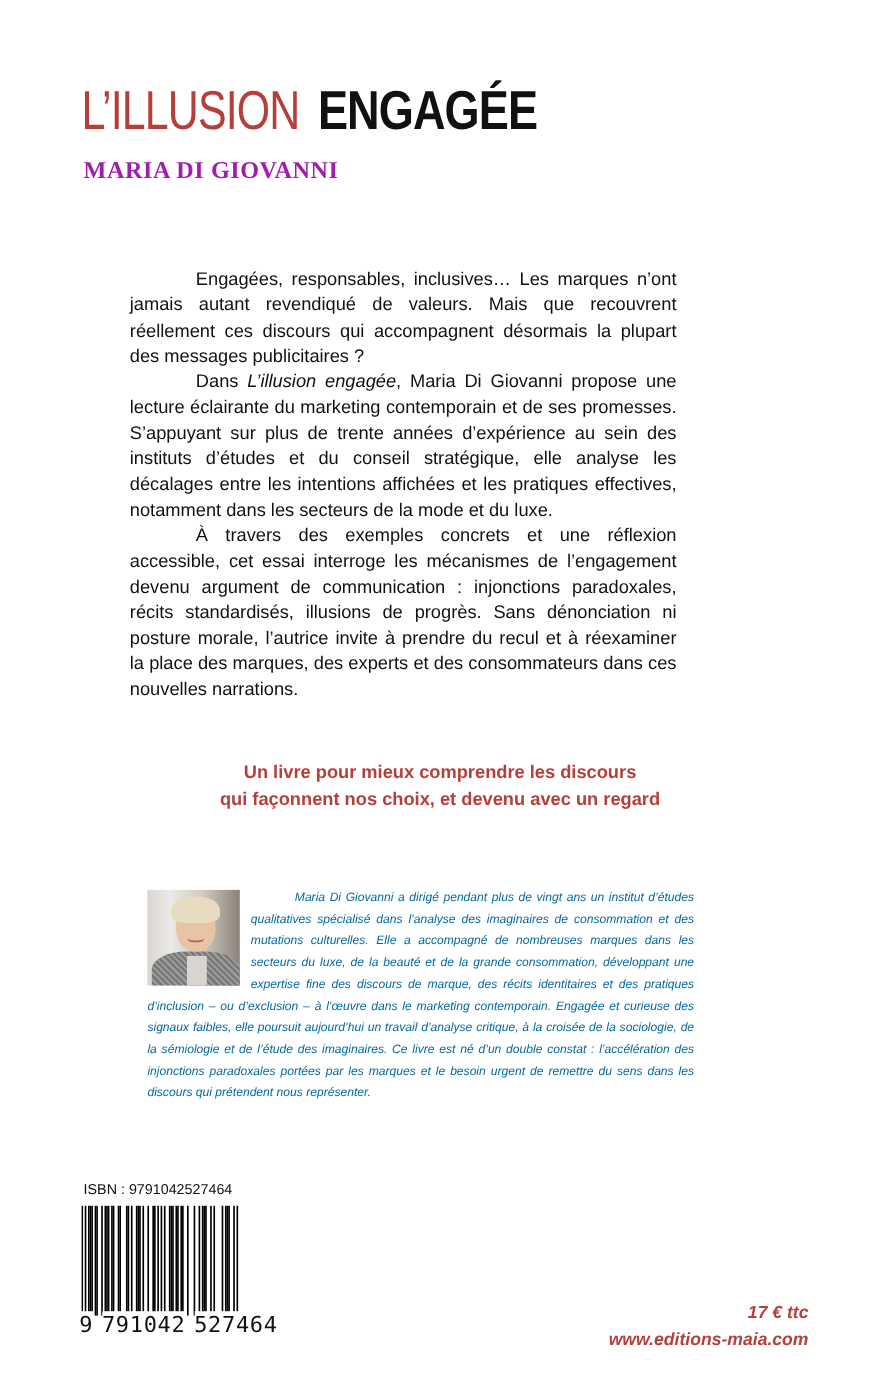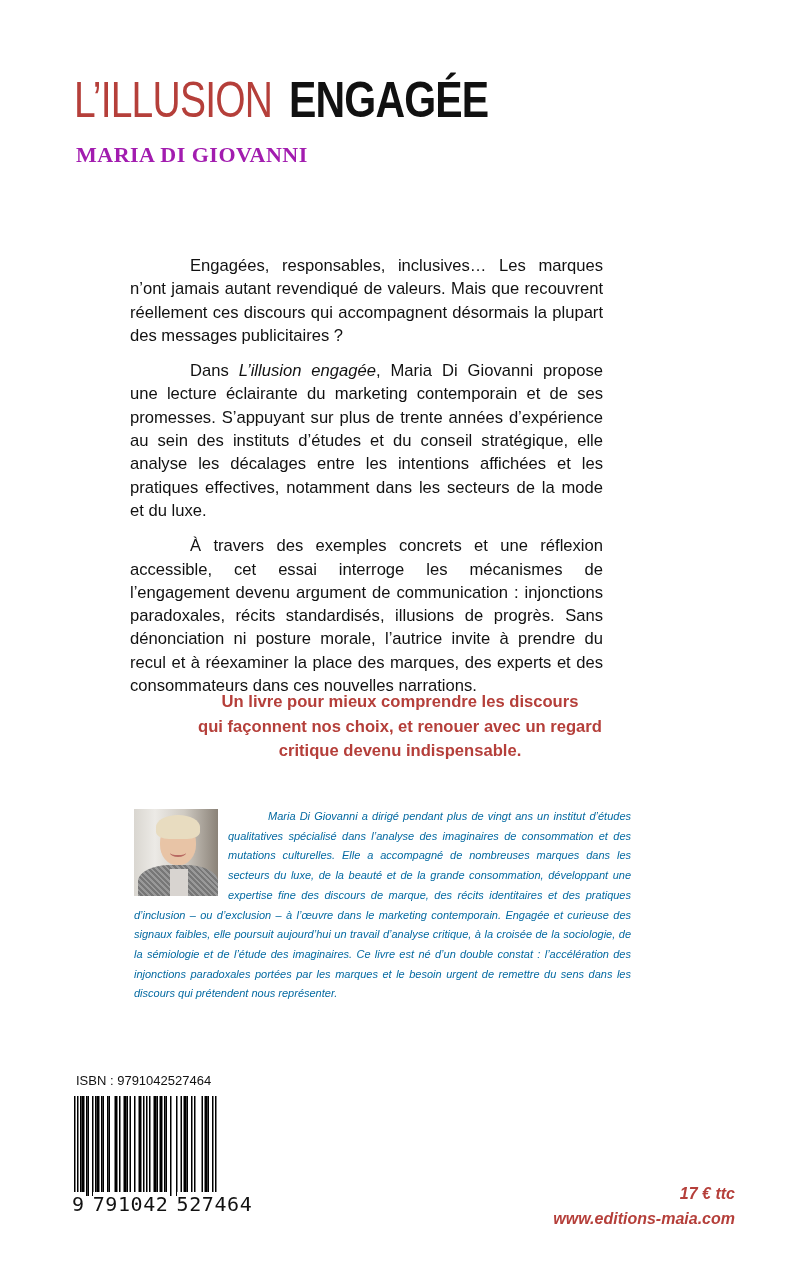--- a/index.html
+++ b/index.html
@@ -6,21 +6,21 @@
     body { width: 797px; height: 1270px; position: relative; overflow: hidden; }
     .cover { position: absolute; left: 0; top: 0; width: 797px; height: 1270px; background: #ffffff; }
 
     .title { position: absolute; left: 74px; top: 70px; margin: 0; font-family: "Liberation Sans", sans-serif; font-size: 50px; line-height: 60px; white-space: nowrap; letter-spacing: -1px; }
     .title-light { color: #b53f3a; font-weight: normal; transform: scaleX(0.78); display: inline-block; transform-origin: left center; }
     .title-bold { color: #111111; font-weight: bold; display: inline-block; transform: scaleX(0.82); transform-origin: left center; margin-left: -52px; }
 
     .author { position: absolute; left: 76px; top: 142px; margin: 0; font-family: "Liberation Serif", serif; font-size: 22px; color: #a21caf; letter-spacing: 0.5px; }
 
     .blurb { position: absolute; left: 118px; top: 242px; width: 497px; font-family: "Liberation Sans", sans-serif; font-size: 16.6px; line-height: 23.3px; color: #111111; }
-    .blurb p { margin: 12px; text-align: justify; text-indent: 60px; }
+    .blurb p { margin: 0; text-align: justify; text-indent: 60px; }
     .blurb em { font-style: italic; }
 
     .tagline { position: absolute; left: 150px; top: 690px; width: 500px; text-align: center; font-family: "Liberation Sans", sans-serif; font-weight: bold; font-size: 16.6px; line-height: 24.5px; color: #b53f3a; }
     .tagline span { display: block; }
 
     .bio { position: absolute; left: 134px; top: 807px; width: 497px; font-family: "Liberation Sans", sans-serif; font-style: italic; font-size: 11px; line-height: 19.7px; color: #0369a1; text-align: justify; }
     .bio p { margin: 0; text-indent: 0; }
     .photo { float: left; width: 84px; height: 87px; margin: 2px 10px 2px 0; position: relative; overflow: hidden;
       background: linear-gradient(90deg, #d9d6d0 0%, #eceae6 25%, #cfcac2 60%, #8a8278 100%); }
     .photo .face { position: absolute; left: 26px; top: 12px; width: 36px; height: 44px; border-radius: 50% 50% 46% 46%; background: #e8c4a6; }
@@ -52,22 +52,21 @@
   <h2 class="author">MARIA DI GIOVANNI</h2>
 
   <div class="blurb">
     <p>Engagées, responsables, inclusives… Les marques n’ont jamais autant revendiqué de valeurs. Mais que recouvrent réellement ces discours qui accompagnent désormais la plupart des messages publicitaires ?</p>
     <p><span>Dans </span><em>L’illusion engagée</em><span>, Maria Di Giovanni propose une lecture éclairante du marketing contemporain et de ses promesses. S’appuyant sur plus de trente années d’expérience au sein des instituts d’études et du conseil stratégique, elle analyse les décalages entre les intentions affichées et les pratiques effectives, notamment dans les secteurs de la mode et du luxe.</span></p>
     <p>À travers des exemples concrets et une réflexion accessible, cet essai interroge les mécanismes de l’engagement devenu argument de communication : injonctions paradoxales, récits standardisés, illusions de progrès. Sans dénonciation ni posture morale, l’autrice invite à prendre du recul et à réexaminer la place des marques, des experts et des consommateurs dans ces nouvelles narrations.</p>
   </div>
 
   <div class="tagline">
     <span>Un livre pour mieux comprendre les discours</span>
-    <span>qui façonnent nos choix, et renouer avec un regard</span>
-    <span>critique devenu indispensable.</span>
+    <span>qui façonnent nos choix, et devenu avec un regard</span>
   </div>
 
   <div class="bio">
     <div class="photo" title="Portrait de Maria Di Giovanni">
       <div class="jacket"></div>
       <div class="shirt"></div>
       <div class="face"></div>
       <div class="hair"></div>
       <div class="smile"></div>
     </div>

